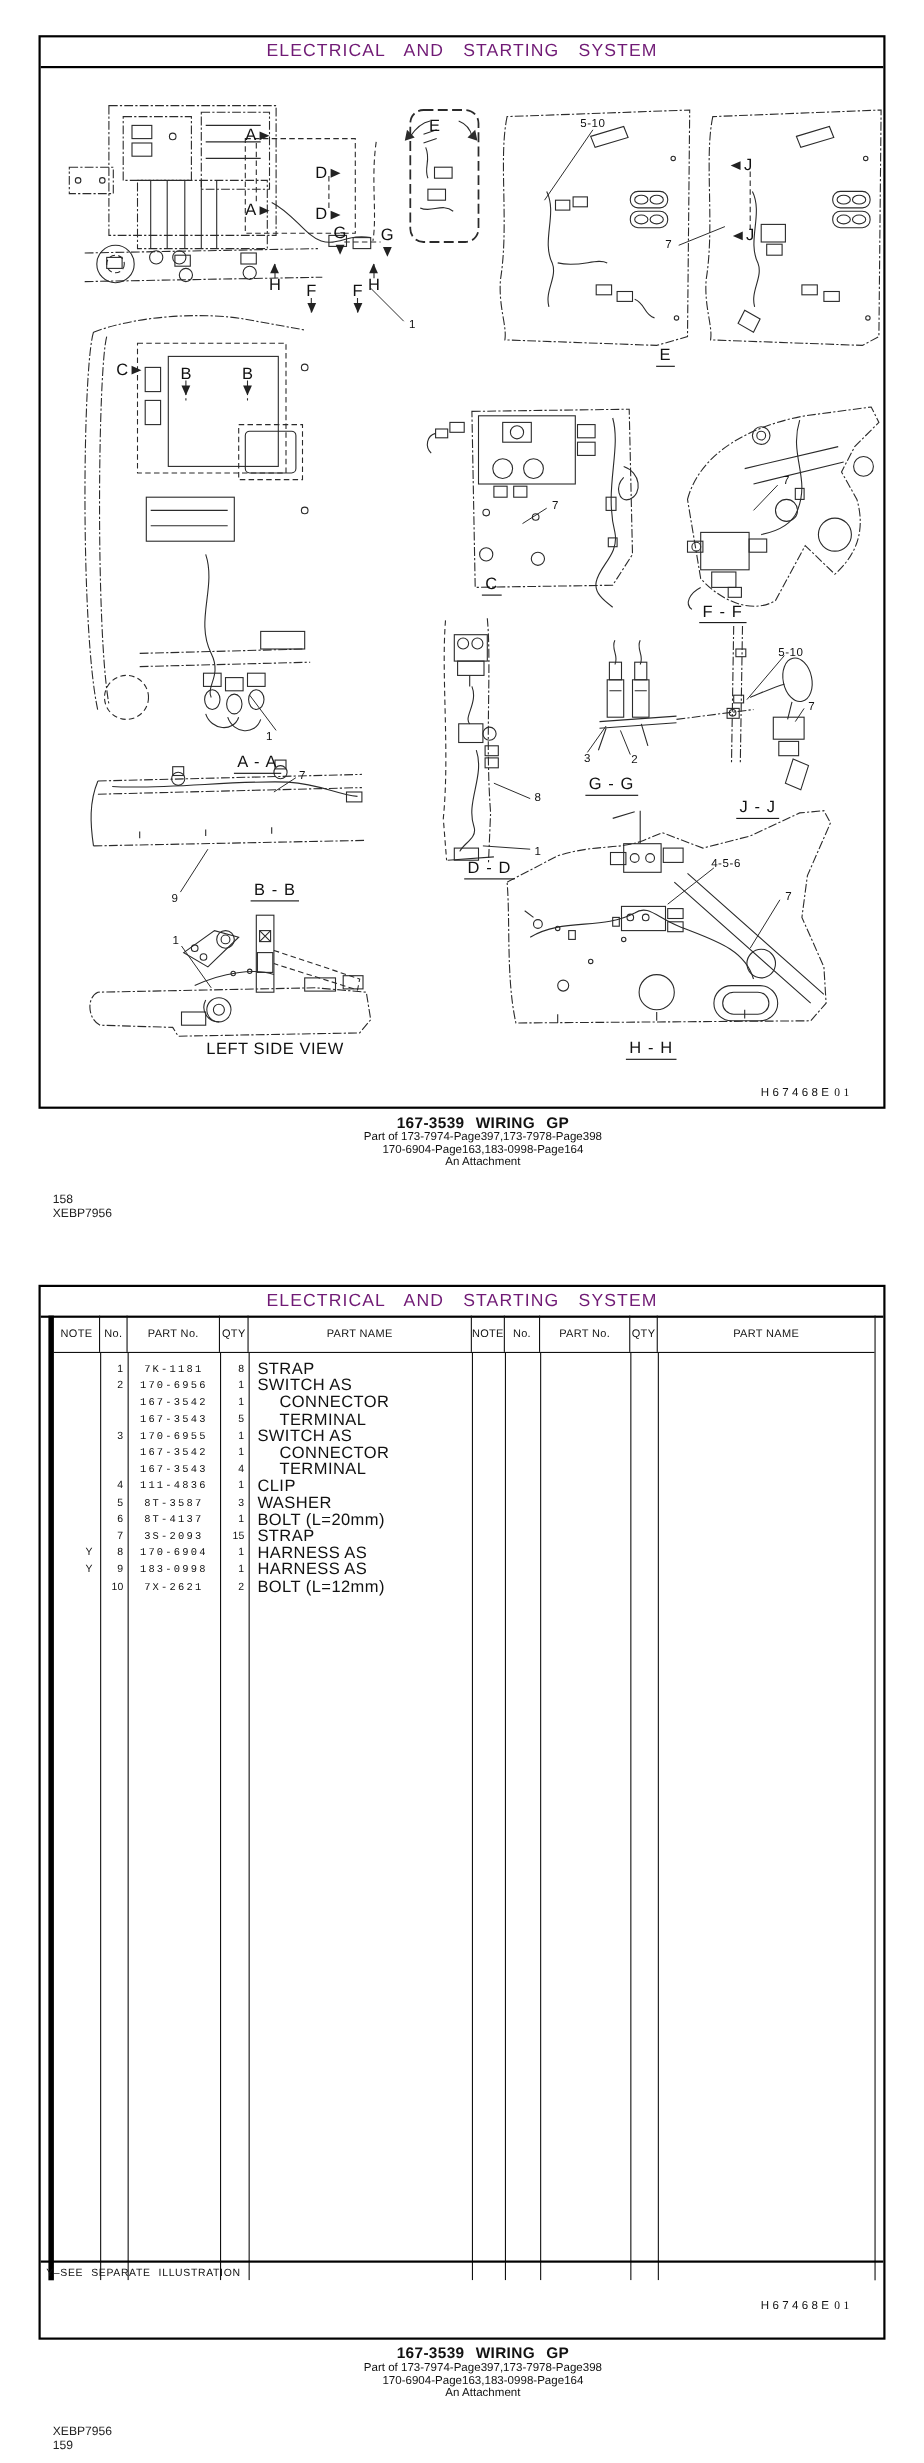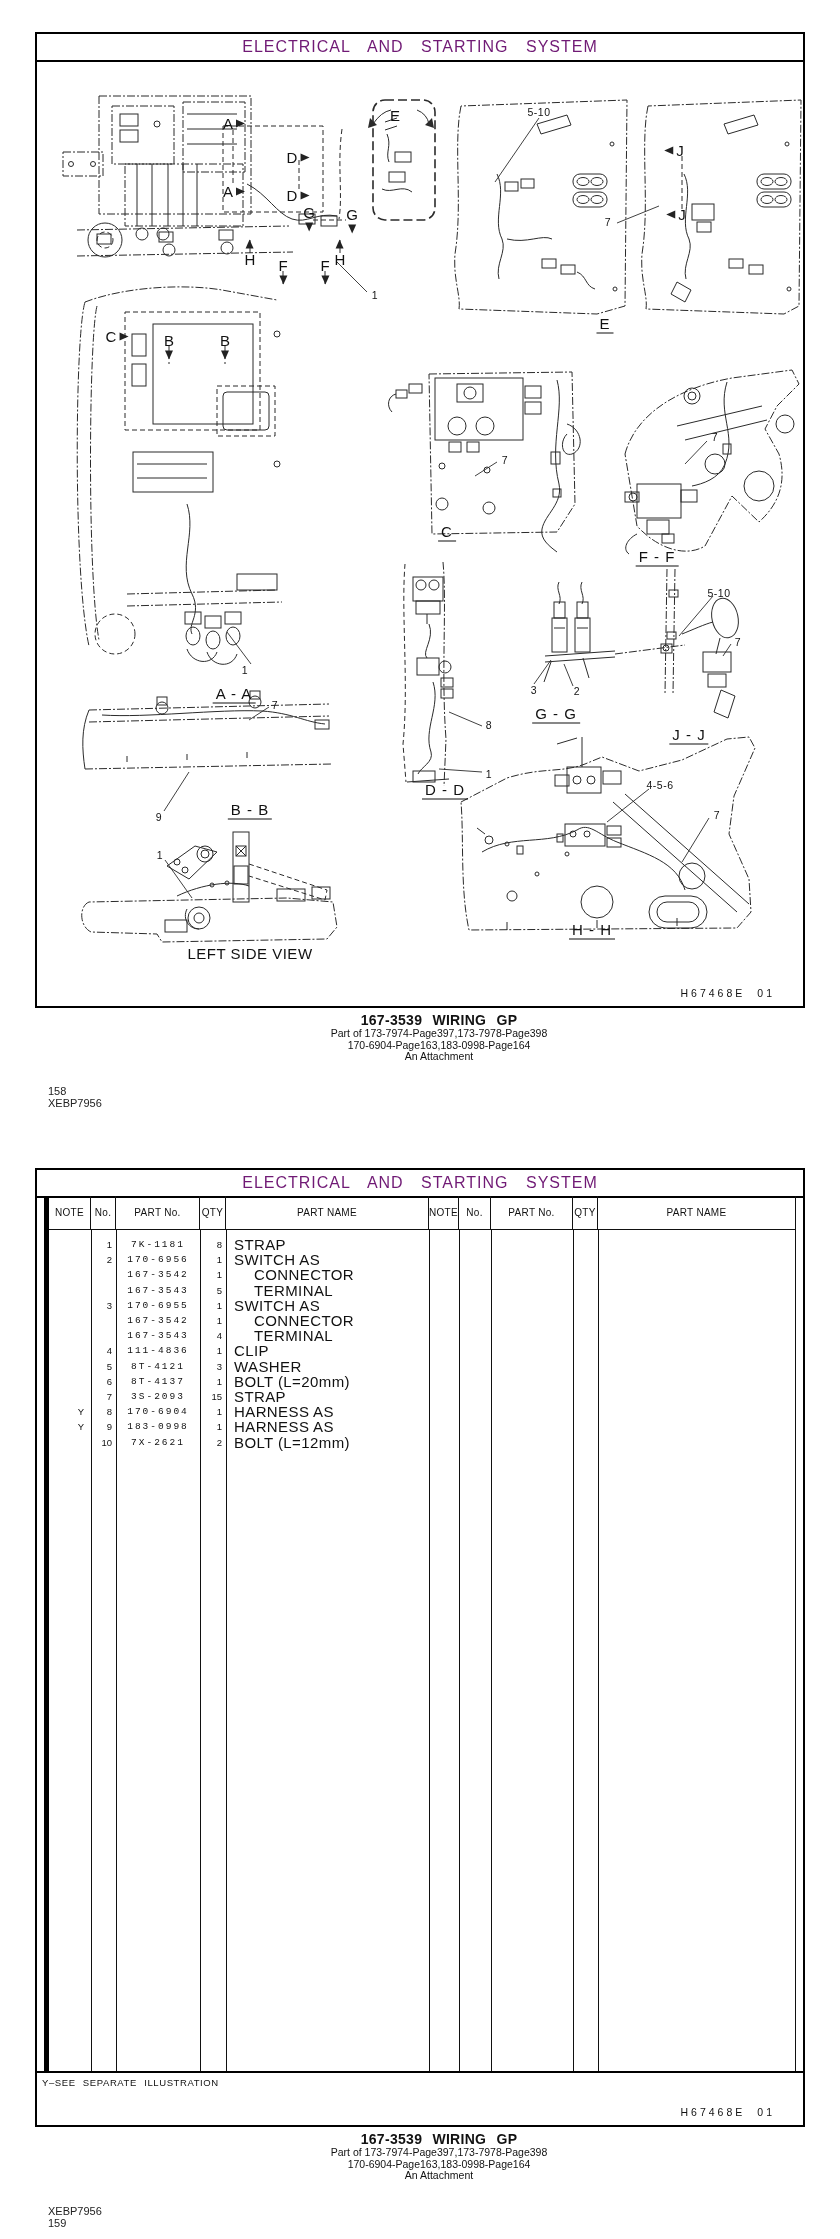--- a/index.html
+++ b/index.html
@@ -25,21 +25,21 @@
   .callout{font-size:10.5px;letter-spacing:.5px;}
   .arrow-right::after{content:"";position:absolute;left:100%;top:50%;margin-left:3px;transform:translateY(-50%);
     border-left:9px solid #222;border-top:4.5px solid transparent;border-bottom:4.5px solid transparent;}
   .arrow-left::before{content:"";position:absolute;right:100%;top:50%;margin-right:3px;transform:translateY(-50%);
     border-right:9px solid #222;border-top:4.5px solid transparent;border-bottom:4.5px solid transparent;}
   .arrow-down::after{content:"";position:absolute;top:100%;left:50%;margin-top:2px;transform:translateX(-50%);
     border-top:9px solid #222;border-left:4.5px solid transparent;border-right:4.5px solid transparent;}
   .arrow-up::after{content:"";position:absolute;bottom:100%;left:50%;margin-bottom:2px;transform:translateX(-50%);
     border-bottom:9px solid #222;border-left:4.5px solid transparent;border-right:4.5px solid transparent;}
   .doccode{position:absolute;right:28px;bottom:7px;font-size:10.5px;letter-spacing:3px;color:#111;}
-  .doccode .rev{margin-left:12px;}
+  .doccode .rev{margin-left:2px;font-family:Liberation Serif, serif;}
   
   .caption{position:absolute;left:0;right:0;text-align:center;color:#111;padding-left:38px;}
   .cap-title{font-size:14px;font-weight:bold;letter-spacing:.3px;word-spacing:6px;line-height:15px;}
   .cap-line{font-size:10.5px;line-height:11.5px;}
   .marginrow{position:absolute;left:48px;right:52px;display:flex;justify-content:space-between;
              font-size:11px;color:#222;flex-direction:column;}
   
   .p2-table{position:absolute;top:26px;left:7px;right:7px;bottom:52px;
             border-left:5px solid #000000;border-right:1px solid #111;box-sizing:border-box;}
   .tgrid{display:grid;grid-template-columns:42px 25px 84px 26px 203px 30px 32px 82px 25px 1fr;}
@@ -52,21 +52,21 @@
   .rows{position:relative;padding-top:7px;}
   .trow{height:15.2px;align-items:center;}
   .trow .c{font-size:9.5px;overflow:hidden;white-space:nowrap;color:#111;}
   .trow .note{text-align:right;padding-right:7px;}
   .trow .no{text-align:right;padding-right:4px;}
   .trow .part{text-align:center;font-family:"Liberation Mono","DejaVu Sans Mono",monospace;
               font-size:9.5px;letter-spacing:2px;}
   .trow .qty{text-align:right;padding-right:4px;}
   .trow .pname{padding-left:8px;font-size:15px;letter-spacing:.4px;}
   .trow .pname.indent{padding-left:28px;}
-  .p2-note{position:absolute;left:0;right:0;bottom:0;height:52px;border-top:2px solid #000;}
+  .p2-note{position:absolute;left:0;right:0;bottom:16px;height:52px;border-top:2px solid #000;}
   .note-text{position:absolute;left:5px;top:4px;font-size:9.5px;letter-spacing:.6px;word-spacing:4px;color:#111;}
 </style>
 </head>
 <body>
 
 <div class="canvas">
 
   <section class="page" style="top:32px;height:976px;">
     <svg class="diagram-svg" viewBox="0 0 766 972" aria-hidden="true">
 
@@ -332,21 +332,21 @@
       <path class="leader" d="M502,84 L458,148 M580,189 L622,172 M330,258 L300,228 M214,630 L190,598 M460,428 L438,442 M670,407 L648,430 M232,673 L212,686 M127,777 L152,738 M128,826 L155,864 M445,692 L412,678 M445,738 L402,735 M497,650 L514,626 M536,652 L527,630 M676,562 L642,602 M694,610 L686,622 M612,755 L570,788 M672,784 L645,828"></path>
     </svg>
     <div class="label-layer">
         <span class="vlabel" style="left: 197px; top: 660px;">A - A</span>
         <span class="vlabel" style="left: 213px; top: 776px;">B - B</span>
         <span class="vlabel" style="left: 410px; top: 498px;">C</span>
         <span class="vlabel" style="left: 408px; top: 756px;">D - D</span>
         <span class="vlabel" style="left: 568px; top: 290px;">E</span>
         <span class="vlabel" style="left: 620px; top: 523px;">F - F</span>
         <span class="vlabel" style="left: 519px; top: 680px;">G - G</span>
-        <span class="vlabel" style="left: 555px; top: 896px;">H - H</span>
+        <span class="vlabel" style="left: 555px; top: 920px;">H - H</span>
         <span class="vlabel" style="left: 652px; top: 701px;">J - J</span>
         <span class="vlabel plain" style="left: 213px; top: 920px;">LEFT SIDE VIEW</span>
         <span class="slabel arrow-right" style="left: 191px; top: 89px;">A</span>
         <span class="slabel arrow-right" style="left: 191px; top: 157px;">A</span>
         <span class="slabel arrow-right" style="left: 255px; top: 123px;">D</span>
         <span class="slabel arrow-right" style="left: 255px; top: 161px;">D</span>
         <span class="slabel arrow-down" style="left: 272px; top: 178px;">G</span>
         <span class="slabel arrow-down" style="left: 315px; top: 180px;">G</span>
         <span class="slabel arrow-none" style="left: 358px; top: 81px;">E</span>
         <span class="slabel arrow-right" style="left: 74px; top: 302px;">C</span>
@@ -515,21 +515,21 @@
     <div class="c pname">CLIP</div>
     <div class="c"></div>
     <div class="c"></div>
     <div class="c"></div>
     <div class="c"></div>
     <div class="c"></div>
   </div>
             <div class="trow tgrid">
     <div class="c note"></div>
     <div class="c no">5</div>
-    <div class="c part">8T-4121</div>
+    <div class="c part">8T-3587</div>
     <div class="c qty">3</div>
     <div class="c pname">WASHER</div>
     <div class="c"></div>
     <div class="c"></div>
     <div class="c"></div>
     <div class="c"></div>
     <div class="c"></div>
   </div>
             <div class="trow tgrid">
     <div class="c note"></div>

